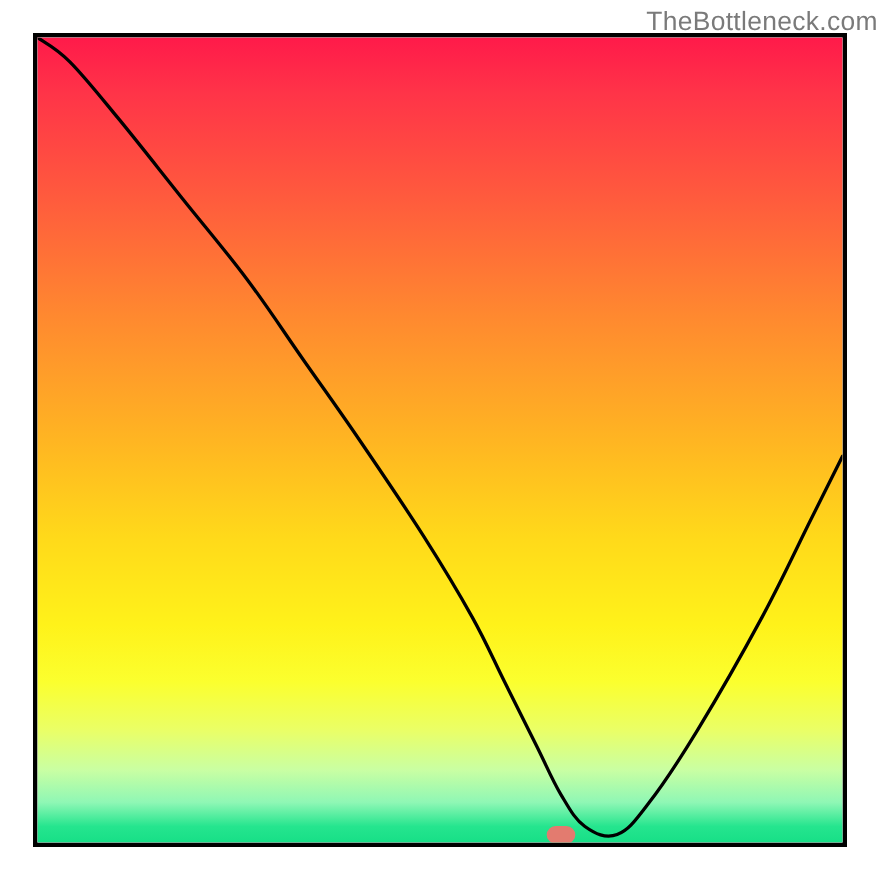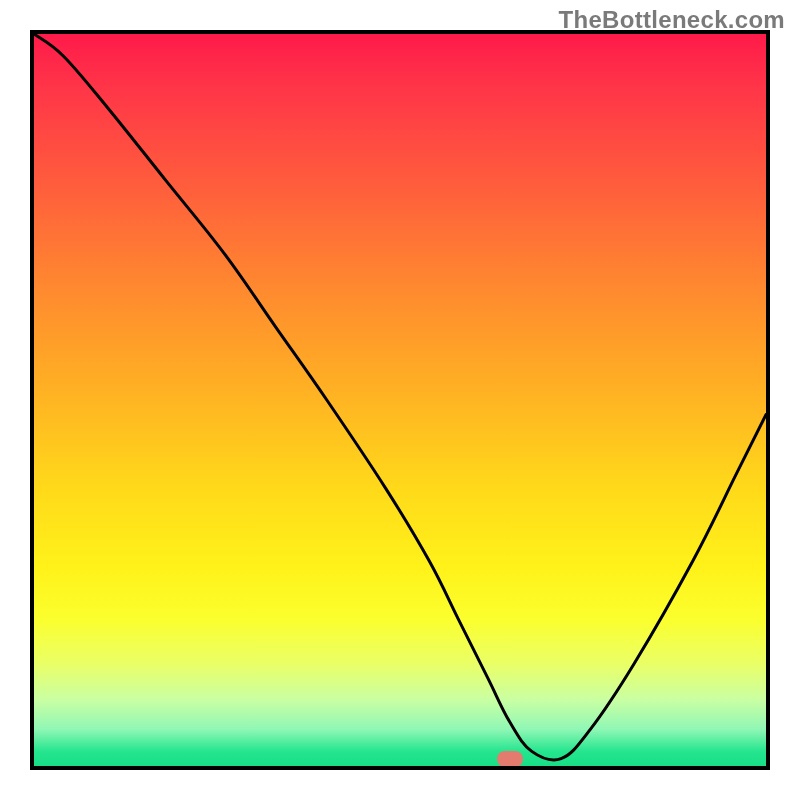--- a/index.html
+++ b/index.html
@@ -11,23 +11,23 @@
   font-family: Arial, Helvetica, sans-serif;
 }
 .container {
   position: relative;
   width: 800px;
   height: 800px;
 }
 .watermark {
   position: absolute;
   top: 6px;
-  right: 15px;
+  right: 2px;
   font-size: 24px;
-  font-weight: 700;
+  font-weight: 400;
   color: #7a7a7a;
   letter-spacing: 0.3px;
 }
 .plot-area {
   position: absolute;
   left: 30px;
   top: 30px;
   width: 740px;
   height: 740px;
   border: 4px solid #000;

